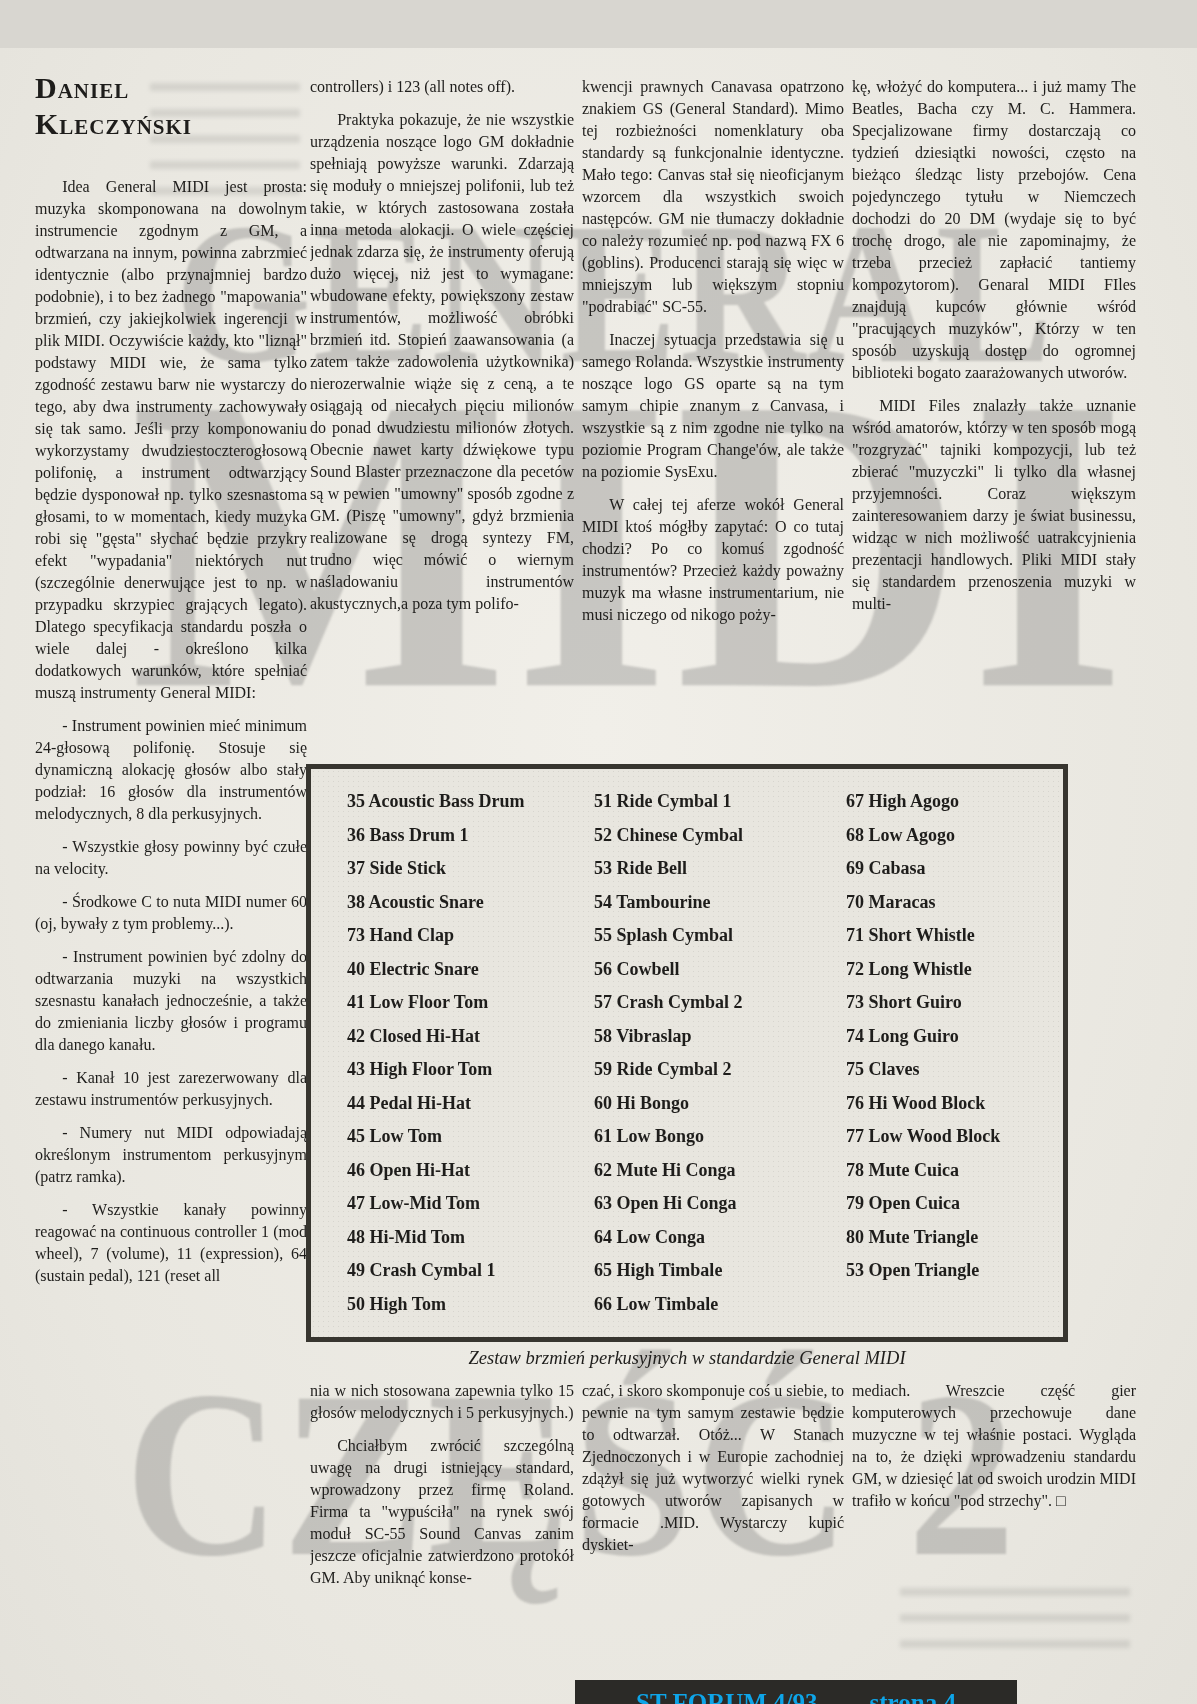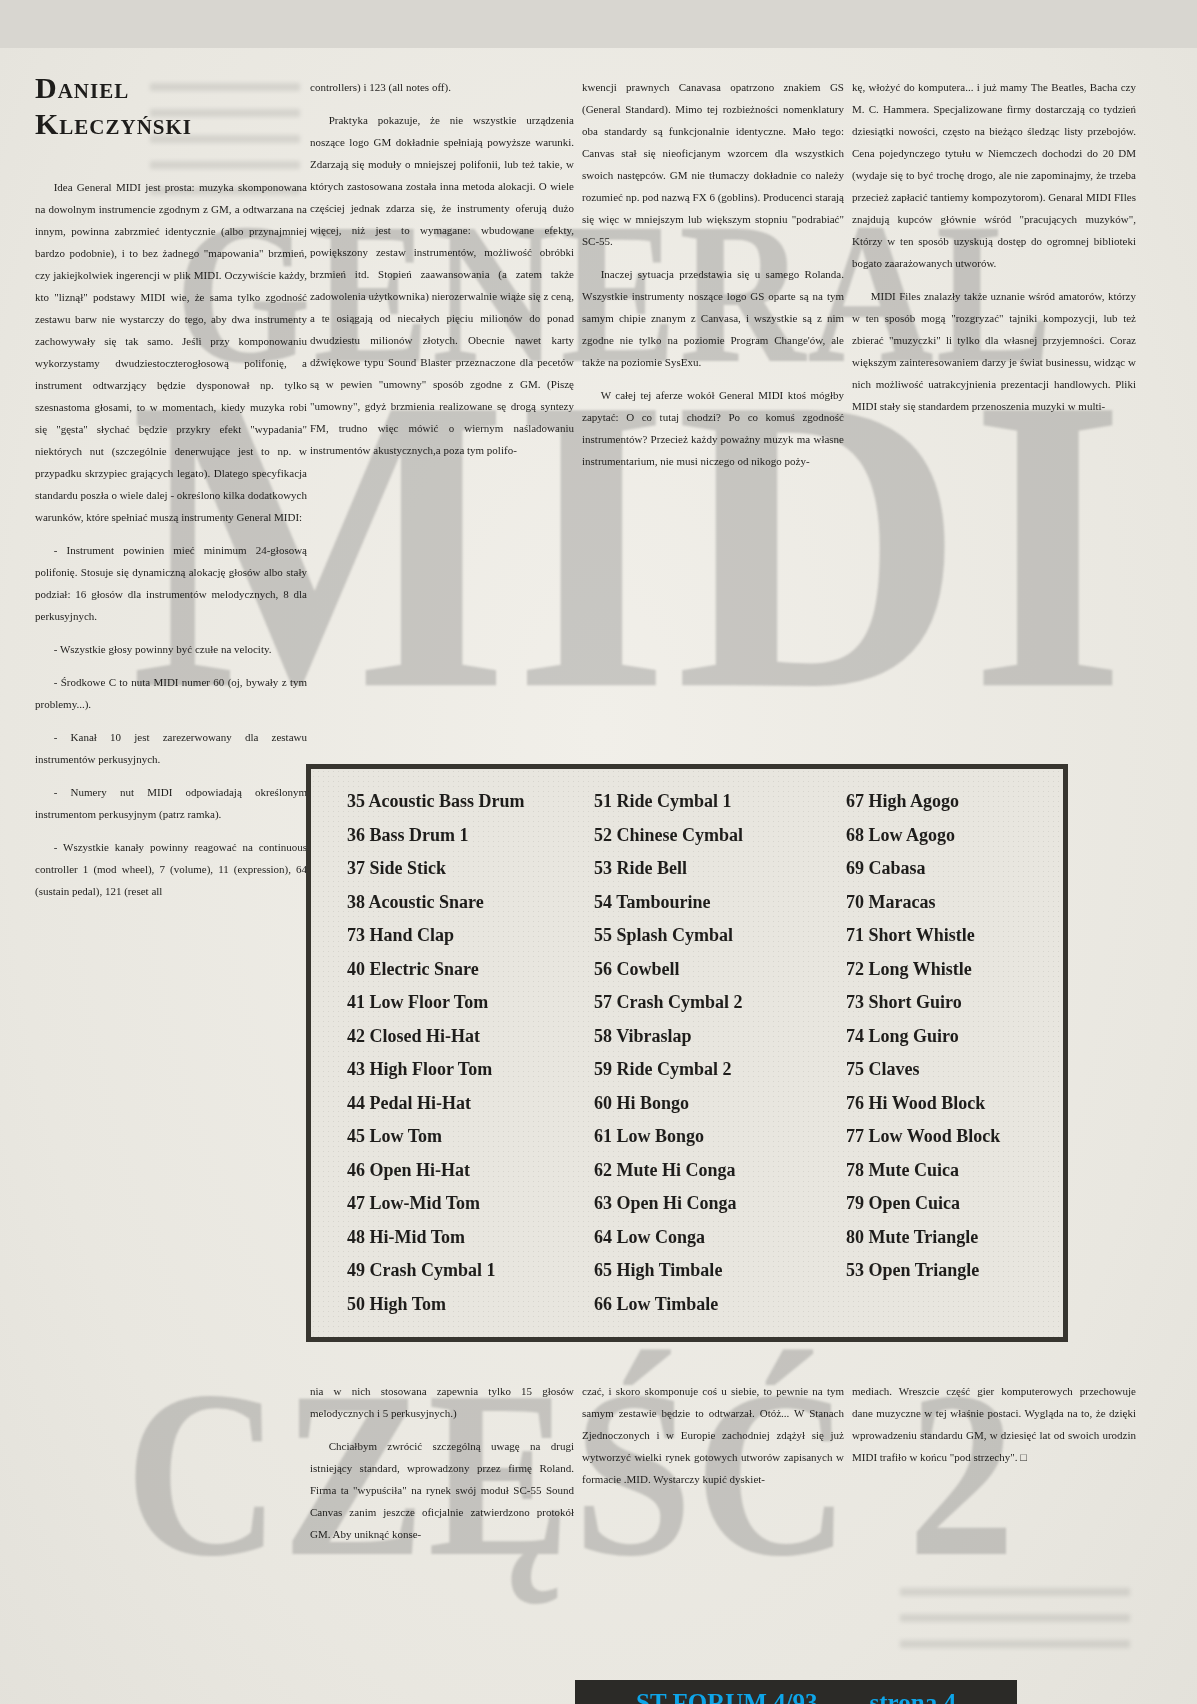--- a/index.html
+++ b/index.html
@@ -28,21 +28,21 @@
   .wm-midi{left:130px;top:255px;font-size:400px;transform:scaleY(1.05);letter-spacing:6px;}
   .wm-czesc{left:125px;top:1290px;font-size:215px;transform:scaleY(1.1);}
   .bleed{
     position:absolute;z-index:0;opacity:0.22;filter:blur(2px);
     background:repeating-linear-gradient(180deg,#8a8a86 0 8px,transparent 8px 26px);
   }
   
   .col{
     position:absolute;
     z-index:1;
-    font-size:11px;
+    font-size:16px;
     line-height:22px;
     text-align:justify;
     overflow:hidden;
   }
   .col p{margin:0 0 11px 0;text-indent:1.7em;}
   .cont p:first-child{text-indent:0;}
   .author{
     position:absolute;left:35px;top:22px;z-index:1;
     font-variant:small-caps;font-weight:bold;
     font-size:30px;line-height:36px;letter-spacing:1px;
@@ -98,20 +98,21 @@
   <div class="author">
     <div>Daniel</div>
     <div>Kleczyński</div>
   </div>
 
   <div id="col1" class="col">
       <p>Idea General MIDI jest prosta: muzyka skomponowana na dowolnym instrumencie zgodnym z GM, a odtwarzana na innym, powinna zabrzmieć identycznie (albo przynajmniej bardzo podobnie), i to bez żadnego "mapowania" brzmień, czy jakiejkolwiek ingerencji w plik MIDI. Oczywiście każdy, kto "liznął" podstawy MIDI wie, że sama tylko zgodność zestawu barw nie wystarczy do tego, aby dwa instrumenty zachowywały się tak samo. Jeśli przy komponowaniu wykorzystamy dwudziestoczterogłosową polifonię, a instrument odtwarzjący będzie dysponował np. tylko szesnastoma głosami, to w momentach, kiedy muzyka robi się "gęsta" słychać będzie przykry efekt "wypadania" niektórych nut (szczególnie denerwujące jest to np. w przypadku skrzypiec grających legato). Dlatego specyfikacja standardu poszła o wiele dalej - określono kilka dodatkowych warunków, które spełniać muszą instrumenty General MIDI:</p>
       <p>- Instrument powinien mieć minimum 24-głosową polifonię. Stosuje się dynamiczną alokację głosów albo stały podział: 16 głosów dla instrumentów melodycznych, 8 dla perkusyjnych.</p>
       <p>- Wszystkie głosy powinny być czułe na velocity.</p>
       <p>- Środkowe C to nuta MIDI numer 60 (oj, bywały z tym problemy...).</p>
+      <p>- Instrument powinien być zdolny do odtwarzania muzyki na wszystkich szesnastu kanałach jednocześnie, a także do zmieniania liczby głosów i programu dla danego kanału.</p>
       <p>- Kanał 10 jest zarezerwowany dla zestawu instrumentów perkusyjnych.</p>
       <p>- Numery nut MIDI odpowiadają określonym instrumentom perkusyjnym (patrz ramka).</p>
       <p>- Wszystkie kanały powinny reagować na continuous controller 1 (mod wheel), 7 (volume), 11 (expression), 64 (sustain pedal), 121 (reset all</p>
     </div>
 
   <div id="col2" class="col cont">
       <p>controllers) i 123 (all notes off).</p>
       <p>Praktyka pokazuje, że nie wszystkie urządzenia noszące logo GM dokładnie spełniają powyższe warunki. Zdarzają się moduły o mniejszej polifonii, lub też takie, w których zastosowana została inna metoda alokacji. O wiele częściej jednak zdarza się, że instrumenty oferują dużo więcej, niż jest to wymagane: wbudowane efekty, powiększony zestaw instrumentów, możliwość obróbki brzmień itd. Stopień zaawansowania (a zatem także zadowolenia użytkownika) nierozerwalnie wiąże się z ceną, a te osiągają od niecałych pięciu milionów do ponad dwudziestu milionów złotych. Obecnie nawet karty dźwiękowe typu Sound Blaster przeznaczone dla pecetów są w pewien "umowny" sposób zgodne z GM. (Piszę "umowny", gdyż brzmienia realizowane sę drogą syntezy FM, trudno więc mówić o wiernym naśladowaniu instrumentów akustycznych,a poza tym polifo-</p>
     </div>
 
@@ -175,20 +176,21 @@
         <div>75 Claves</div>
         <div>76 Hi Wood Block</div>
         <div>77 Low Wood Block</div>
         <div>78 Mute Cuica</div>
         <div>79 Open Cuica</div>
         <div>80 Mute Triangle</div>
         <div>53 Open Triangle</div>
       </div>
   </div>
 
+  <div class="caption">Zestaw brzmień perkusyjnych w standardzie General MIDI</div>
 
   <div id="bcol1" class="col cont">
       <p>nia w nich stosowana zapewnia tylko 15 głosów melodycznych i 5 perkusyjnych.)</p>
       <p>Chciałbym zwrócić szczególną uwagę na drugi istniejący standard, wprowadzony przez firmę Roland. Firma ta "wypuściła" na rynek swój moduł SC-55 Sound Canvas zanim jeszcze oficjalnie zatwierdzono protokół GM. Aby uniknąć konse-</p>
     </div>
 
   <div id="bcol2" class="col cont">
       <p>czać, i skoro skomponuje coś u siebie, to pewnie na tym samym zestawie będzie to odtwarzał. Otóż... W Stanach Zjednoczonych i w Europie zachodniej zdążył się już wytworzyć wielki rynek gotowych utworów zapisanych w formacie .MID. Wystarczy kupić dyskiet-</p>
     </div>
 

